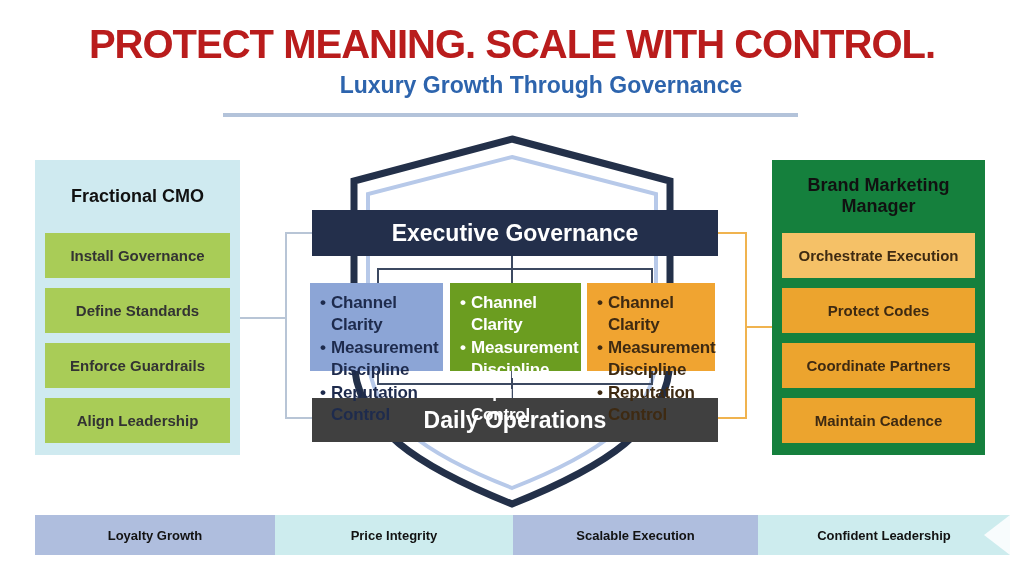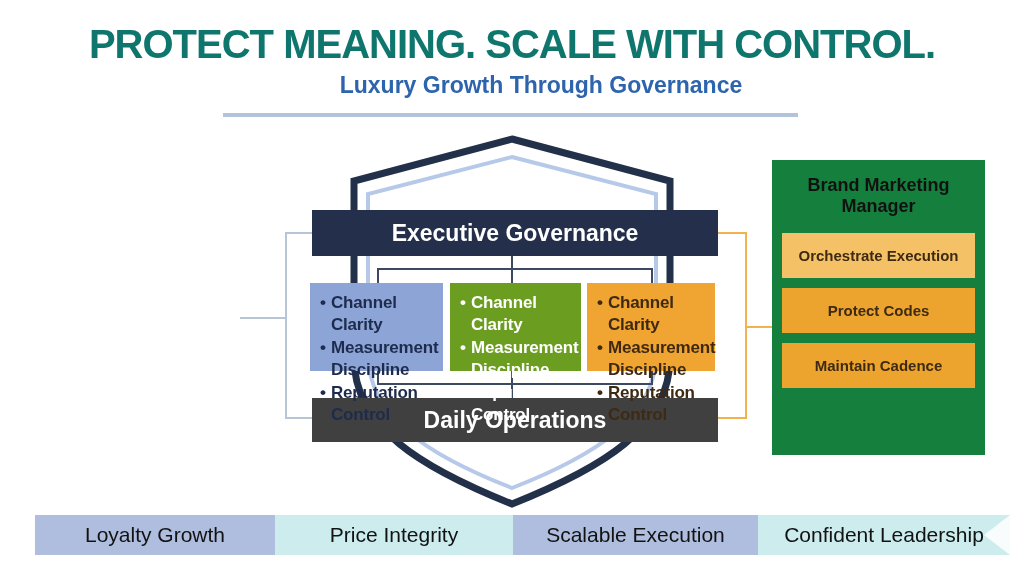--- a/index.html
+++ b/index.html
@@ -2,21 +2,21 @@
 <html><head>
 <meta charset="utf-8">
 <style>
   * { box-sizing: border-box; margin: 0; padding: 0; }
   html,body { background:#ffffff; }
   body { font-family:"Liberation Sans", sans-serif; }
   .stage { position:relative; width:1024px; height:576px; background:#ffffff; overflow:hidden; }
 
   
   .title { position:absolute; top:22px; left:0; width:100%; text-align:center;
-           font-size:40px; font-weight:800; letter-spacing:-1px; color:#0f766e; }
+           font-size:40px; font-weight:800; letter-spacing:-1px; color:#b91c1c; }
   .subtitle { position:absolute; top:72px; left:0; width:100%; text-align:center;
               font-size:23px; font-weight:700; color:#2d64ad;margin-left:29px; }
   .divider { position:absolute; top:113px; left:223px; width:575px; height:4px; background:#b3c3da; }
 
   
   .diagram-svg { position:absolute; top:0; left:0; z-index:1; pointer-events:none; }
 
   
   .bar { position:absolute; left:312px; width:406px; z-index:3; display:flex;
          align-items:center; justify-content:center; color:#ffffff; font-weight:700; font-size:23px; }
@@ -45,21 +45,21 @@
                  display:flex; flex-direction:column; gap:10px; }
   .panel-item { height:45px; display:flex; align-items:center; justify-content:center;
                 font-size:15px; font-weight:700; }
   .panel.left  .panel-item { background:#a9cc57; color:#333333; }
   .panel.right .panel-item { background:#eca42e; color:#3e2a12; }
   .panel.right .panel-item.lighter { background:#f5c167; }
 
   
   .footer { position:absolute; left:35px; top:515px; width:975px; height:40px; z-index:2; display:flex; }
   .footer .seg { display:flex; align-items:center; justify-content:center;
-                 font-size:21px; font-weight:400; color:#121212; position:relative; }
+                 font-size:13px; font-weight:700; color:#121212; position:relative; }
   .seg.periwinkle { background:#afbede; }
   .seg.cyan { background:#cdecee; }
   .seg.s1 { width:240px; } .seg.s2 { width:238px; } .seg.s3 { width:245px; } .seg.s4 { width:252px; }
   .arrow-notch { position:absolute; right:0; top:0; width:0; height:0;
                  border-top:20px solid transparent; border-bottom:20px solid transparent;
                  border-right:26px solid rgba(255,255,255,0.85); }
 </style>
 </head>
 <body>
 
@@ -108,26 +108,36 @@
     </ul>
   </div>
   <div class="pillar orange">
     <ul>
       <li>Channel Clarity</li>
       <li>Measurement Discipline</li>
       <li>Reputation Control</li>
     </ul>
   </div>
 
+  <div class="panel left">
+    <div class="panel-title">Fractional CMO</div>
+    <div class="panel-items">
+      <div class="panel-item">Install Governance</div>
+      <div class="panel-item">Define Standards</div>
+      <div class="panel-item">Enforce Guardrails</div>
+      <div class="panel-item">Align Leadership</div>
+    </div>
+  </div>
 
   <div class="panel right">
     <div class="panel-title">Brand Marketing Manager</div>
     <div class="panel-items">
       <div class="panel-item lighter">Orchestrate Execution</div>
       <div class="panel-item">Protect Codes</div>
+      <div class="panel-item">Coordinate Partners</div>
       <div class="panel-item">Maintain Cadence</div>
     </div>
   </div>
 
   <div class="footer">
     <div class="seg periwinkle s1">
       <span>Loyalty Growth</span>
     </div>
     <div class="seg cyan s2">
       <span>Price Integrity</span>

